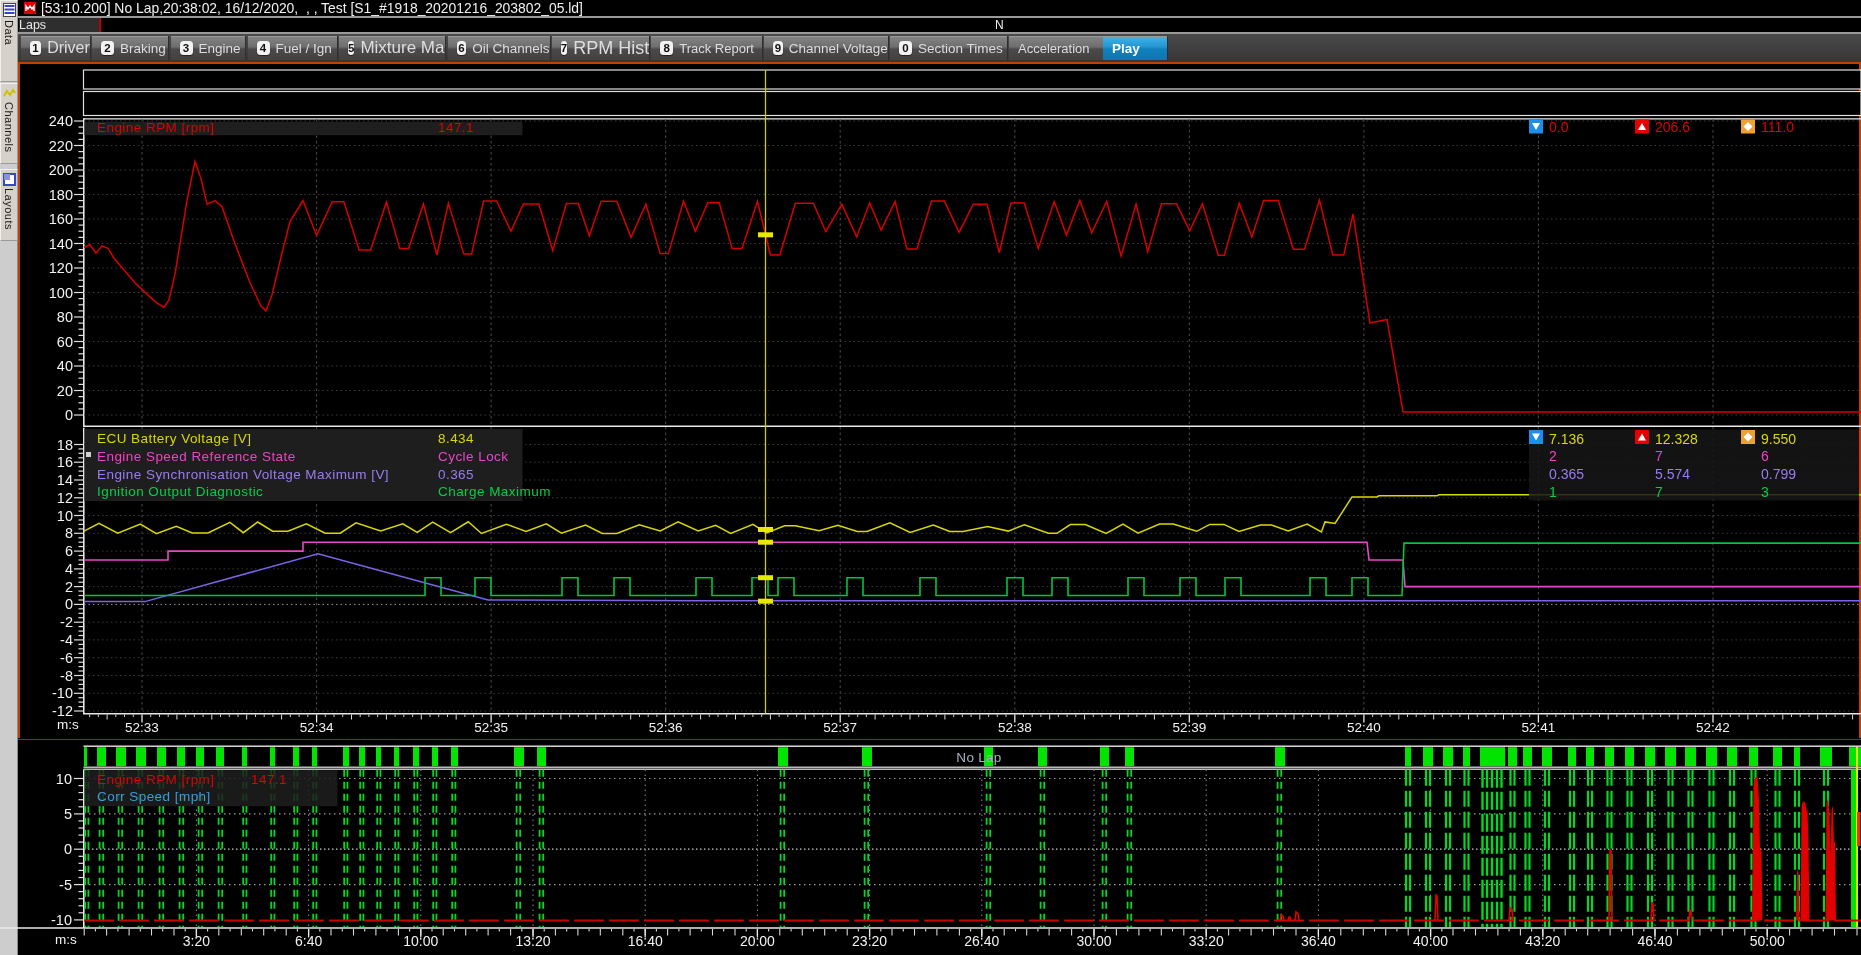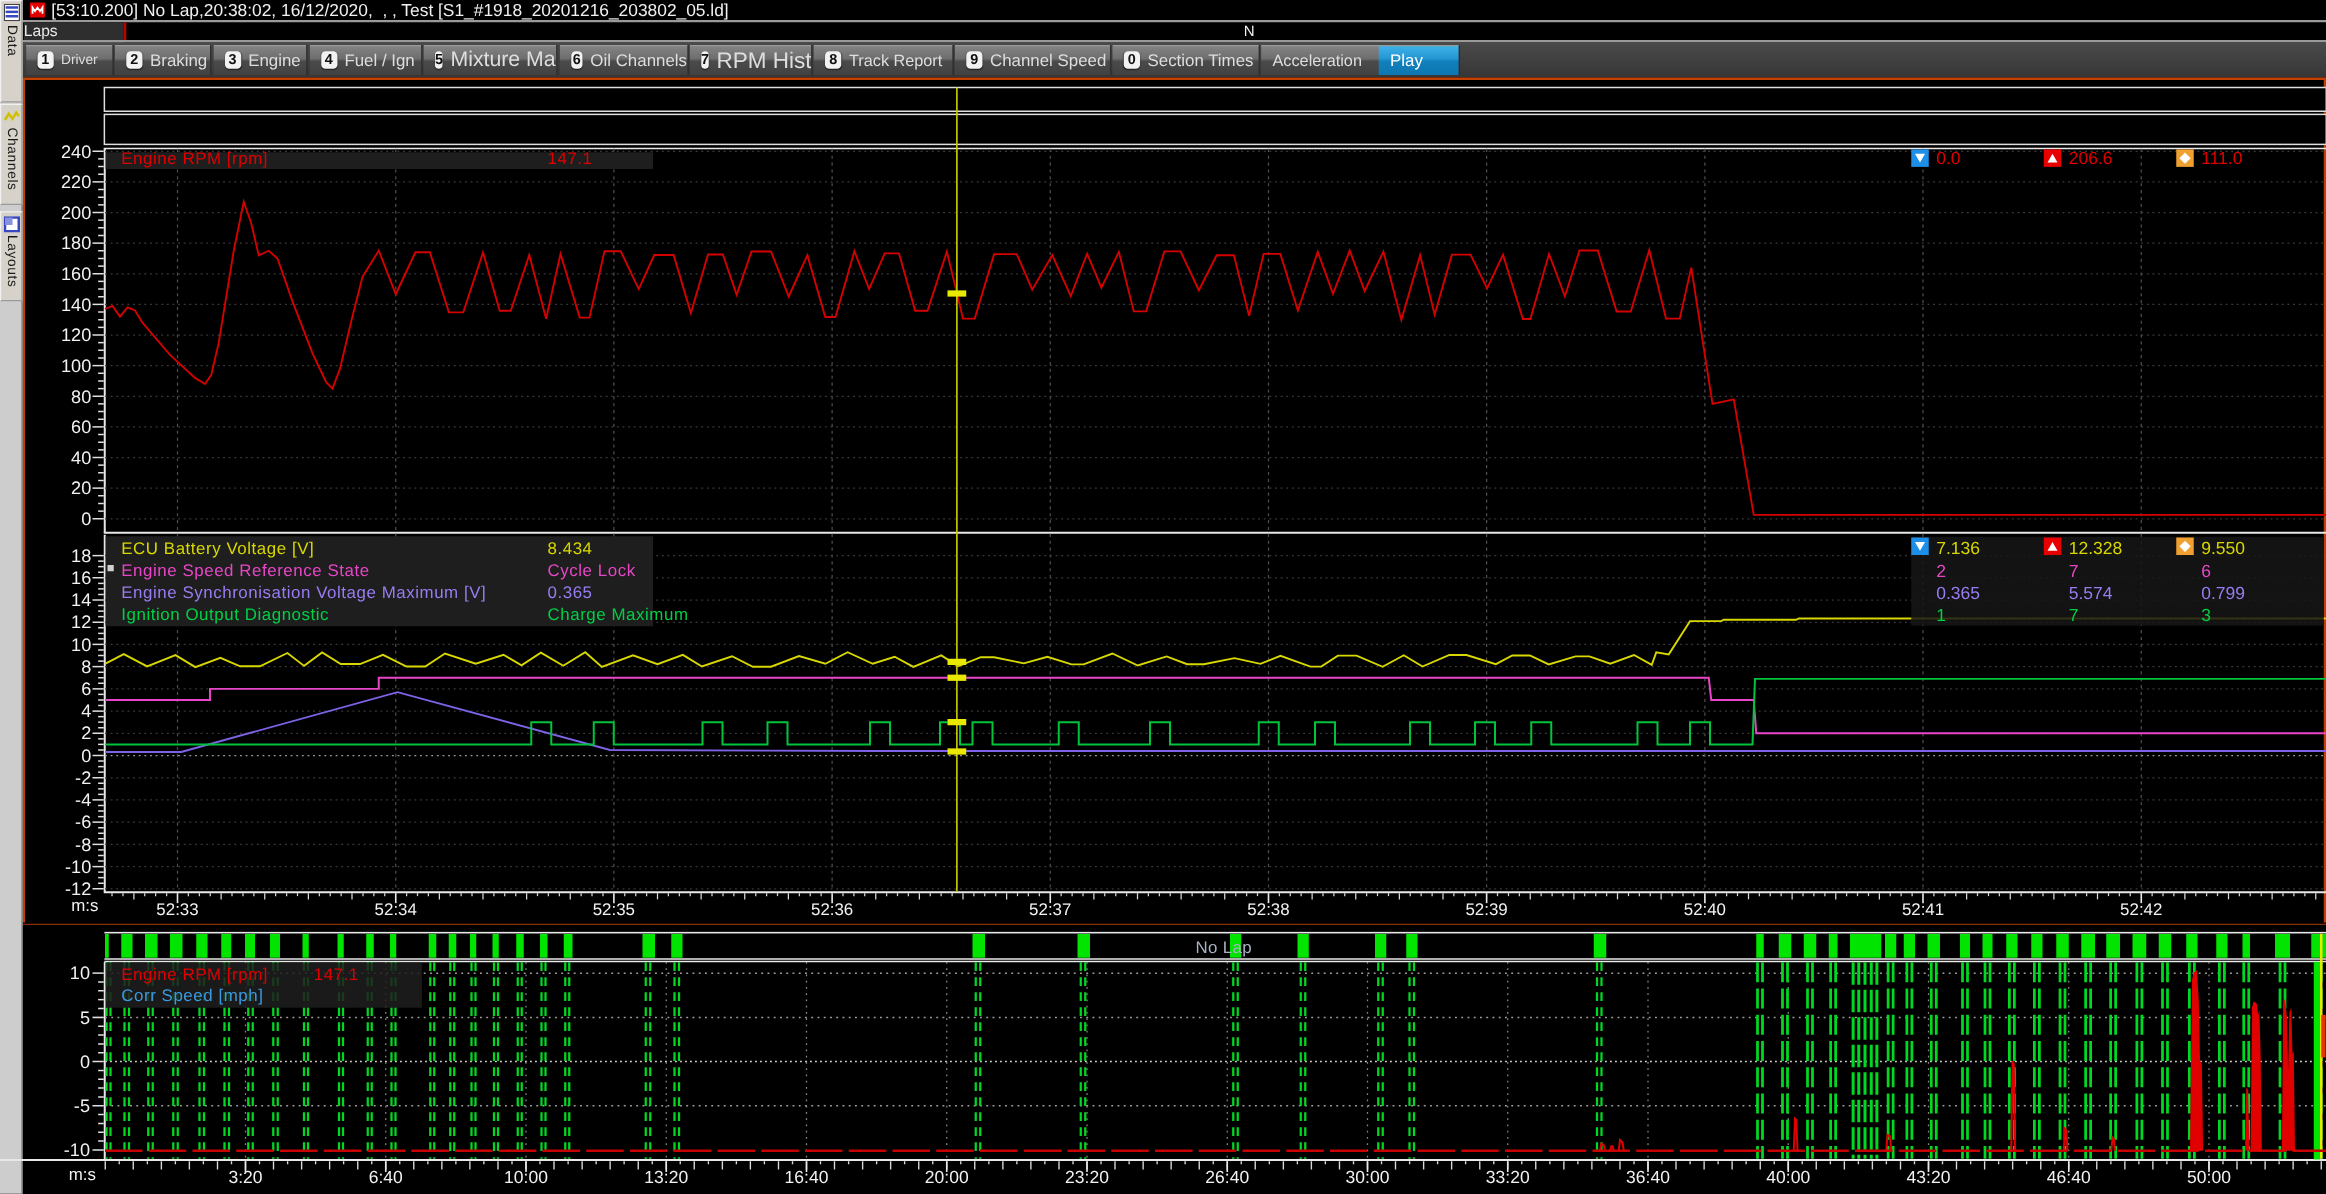--- a/index.html
+++ b/index.html
@@ -22,21 +22,21 @@
 
 <div class="abs" style="left:17px;top:17.5px;width:1844px;height:14.5px;background:#000"></div>
 <div class="abs" style="left:19px;top:17.5px;width:80px;height:32px;background:#2e2e2e;color:#e8e8e8;font-size:12.5px;text-align:left;line-height:14px">Laps</div>
 <div class="abs" style="left:99px;top:18px;width:2px;height:13.5px;background:#c00000"></div>
 <div class="abs" style="left:995px;top:18px;color:#f0f0f0;font-size:12px">N</div>
 <div class="abs" style="left:17px;top:32px;width:1844px;height:1.7px;background:#9a9a9a"></div>
 
 <div class="abs" style="left:17px;top:33.7px;width:1844px;height:28.3px;background:linear-gradient(#4a4a4a,#363636)">
     <div class="tab" style="left:3.8px;width:70.0px">
       <span class="bdg">1</span>
-      <span class="tlab" style="font-size:11px">Driver</span>
+      <span class="tlab" style="font-size:16px">Driver</span>
     </div>
     <div class="tab" style="left:75.0px;width:77.3px">
       <span class="bdg">2</span>
       <span class="tlab" style="font-size:13.5px">Braking</span>
     </div>
     <div class="tab" style="left:153.5px;width:75.8px">
       <span class="bdg">3</span>
       <span class="tlab" style="font-size:13.5px">Engine</span>
     </div>
     <div class="tab" style="left:230.5px;width:90.3px">
@@ -54,31 +54,31 @@
     <div class="tab" style="left:534.8px;width:98.2px">
       <span class="bdg">7</span>
       <span class="tlab" style="font-size:18px">RPM Histo</span>
     </div>
     <div class="tab" style="left:634.2px;width:111.6px">
       <span class="bdg">8</span>
       <span class="tlab" style="font-size:13px">Track Report</span>
     </div>
     <div class="tab" style="left:747.0px;width:124.8px">
       <span class="bdg">9</span>
-      <span class="tlab" style="font-size:13.5px">Channel Speed</span>
+      <span class="tlab" style="font-size:13.5px">Channel Voltage</span>
     </div>
     <div class="tab" style="left:873.0px;width:117.8px">
       <span class="bdg">0</span>
       <span class="tlab" style="font-size:13.5px">Section Times</span>
     </div>
     <div class="tab" style="left:992.0px;width:99px">
       <span class="tlab" style="font-size:13px">Acceleration</span>
     </div>
     <div class="tab play" style="left:1086px;width:65px">
-      <span class="tlab" style="color:#fff;font-weight:normal">Play</span>
+      <span class="tlab" style="color:#fff;font-weight:bold">Play</span>
     </div>
   </div>
 
 <div class="abs" style="left:17px;top:62px;width:1844px;height:1.8px;background:#c24000"></div>
 <div class="abs" style="left:18px;top:63.8px;width:1.8px;height:674.7px;background:#c24000"></div>
 <div class="abs" style="left:17px;top:738.5px;width:1844px;height:1.6px;background:#8a2e00"></div>
 <div class="abs" style="left:1859.4px;top:63.8px;width:1.6px;height:674.7px;background:#c24000"></div>
 
 <div class="abs" style="left:0;top:0;width:17px;height:955px;background:#cdcdcd;border-right:1px solid #8a8a8a"></div>
 <div class="abs stab" style="top:0;height:80px">

